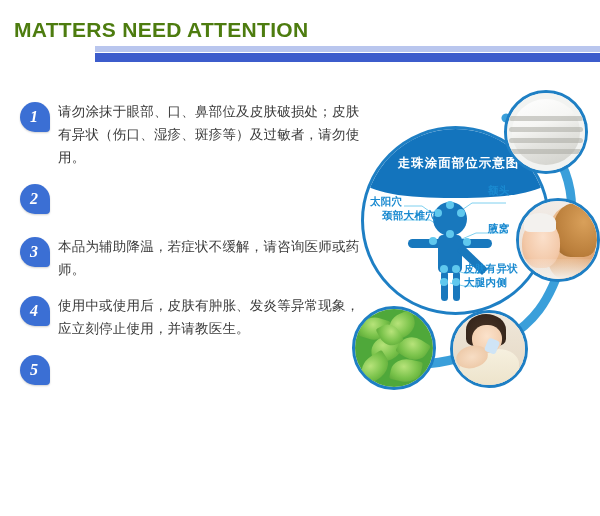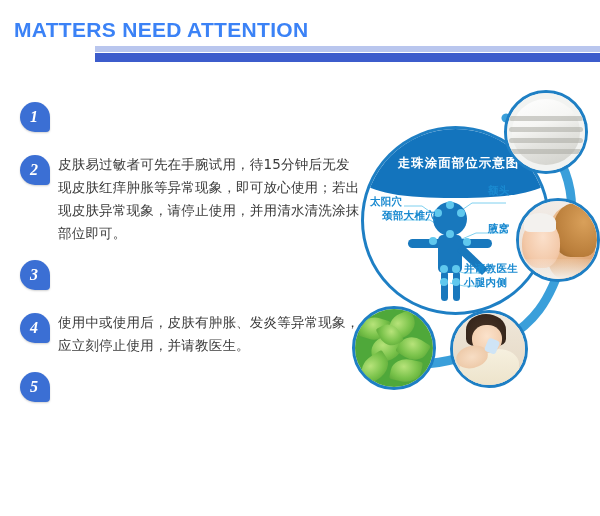--- a/index.html
+++ b/index.html
@@ -10,21 +10,21 @@
     font-family:"DejaVu Sans","Liberation Sans",sans-serif;
     overflow:hidden;position:relative;
   }
   #page{position:relative;width:600px;height:516px;}
 
   
   .header{position:absolute;left:0;top:0;width:600px;height:72px;}
   .title-en{
     position:absolute;left:14px;top:18px;
     font-size:21px;font-weight:bold;letter-spacing:.3px;
-    color:#3b82f6;font-family:"Liberation Sans",sans-serif;
+    color:#4d7c0f;font-family:"Liberation Sans",sans-serif;
     white-space:nowrap;
   }
   .title-cn{
     position:absolute;left:14px;top:44px;
     font-size:16px;font-weight:bold;letter-spacing:1px;
     color:#3c5ccc;white-space:nowrap;
   }
   .bar-wrap{position:absolute;left:95px;top:46px;right:0;height:18px;}
   .bar-top{position:absolute;left:0;top:0;right:0;height:6px;background:#b9c6ee;}
   .bar-bot{position:absolute;left:0;top:7px;right:0;height:9px;background:#3c5ccc;}
@@ -147,33 +147,34 @@
       <div class="bar-bot"></div>
     </div>
   </div>
 
   <div class="list">
 
     <div class="item">
       <div class="badge">
         <span>1</span>
       </div>
+      <div class="itxt">请勿涂抹于眼部、口、鼻部位及皮肤破损处；皮肤有异状（伤口、湿疹、斑疹等）及过敏者，请勿使用。</div>
     </div>
 
     <div class="item">
       <div class="badge">
         <span>2</span>
       </div>
-      <div class="itxt">皮肤易过敏者可先在手腕试用，待15分钟后无发现皮肤红痒肿胀等异常现象，即可放心使用；若出现皮肤异常现象，请停止使用，并用清水清洗涂抹部位即可。</div>
     </div>
 
     <div class="item">
       <div class="badge">
         <span>3</span>
       </div>
+      <div class="itxt">本品为辅助降温，若症状不缓解，请咨询医师或药师。</div>
     </div>
 
     <div class="item">
       <div class="badge">
         <span>4</span>
       </div>
       <div class="itxt">使用中或使用后，皮肤有肿胀、发炎等异常现象，应立刻停止使用，并请教医生。</div>
     </div>
 
     <div class="item">
@@ -226,22 +227,22 @@
           <circle cx="92" cy="80" r="4"></circle>
           <circle cx="80" cy="93" r="4"></circle>
           <circle cx="92" cy="93" r="4"></circle>
         </g>
       </svg>
 
       <div class="lbl lbl-l" style="left:6px;top:66px;">太阳穴</div>
       <div class="lbl lbl-l" style="left:18px;top:80px;">颈部大椎穴</div>
       <div class="lbl" style="left:124px;top:55px;">额头</div>
       <div class="lbl" style="left:124px;top:93px;text-align:right;">腋窝</div>
-      <div class="lbl" style="left:100px;top:133px;">并请教医生</div>
-      <div class="lbl" style="left:100px;top:147px;">小腿内侧</div>
+      <div class="lbl" style="left:100px;top:133px;">皮肤有异状</div>
+      <div class="lbl" style="left:100px;top:147px;">大腿内侧</div>
     </div>
 
     <div class="photo" style="left:166px;top:12px;width:78px;height:78px;">
       <div class="ph-inner">
         <div class="cap-bg"></div>
         <div class="cap-ball"></div>
         <div class="cap-ridge" style="top:30%"></div>
         <div class="cap-ridge" style="top:44%"></div>
         <div class="cap-ridge" style="top:58%"></div>
         <div class="cap-ridge" style="top:72%"></div>

